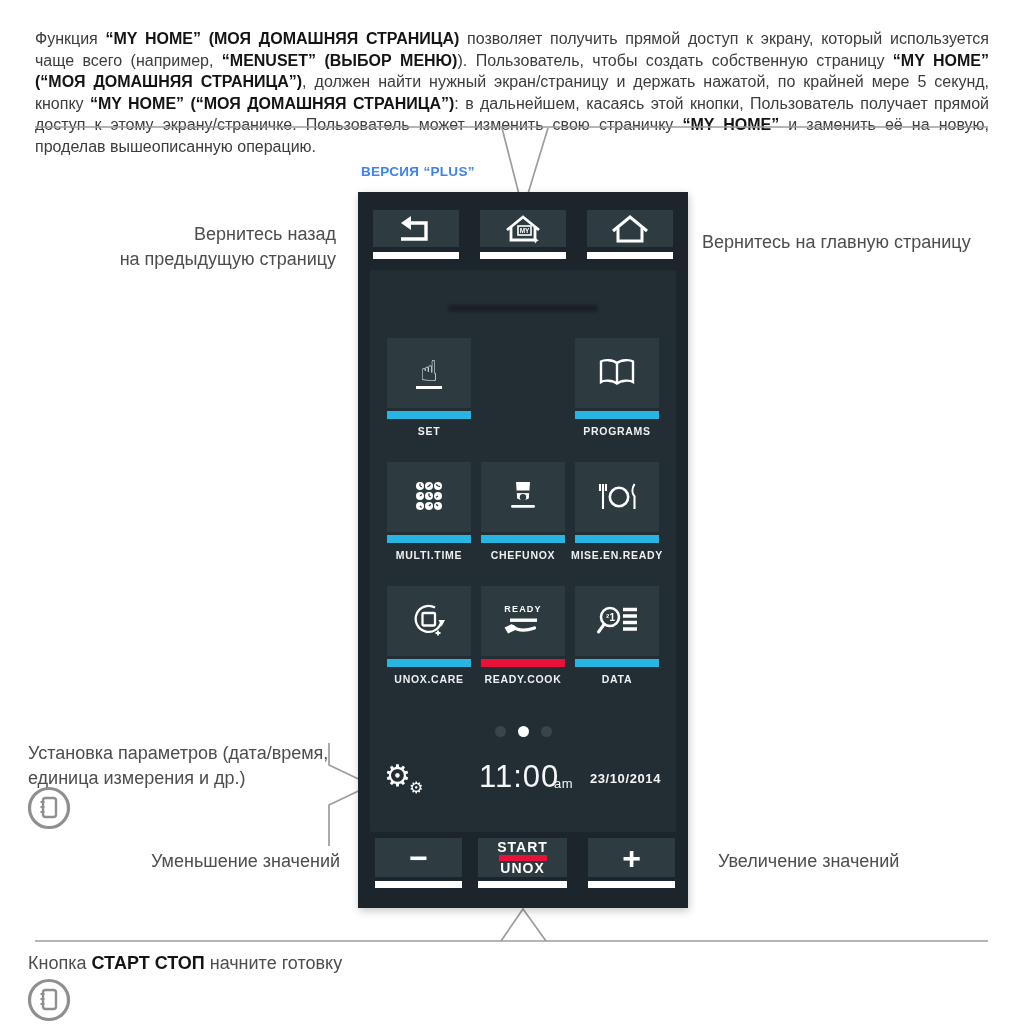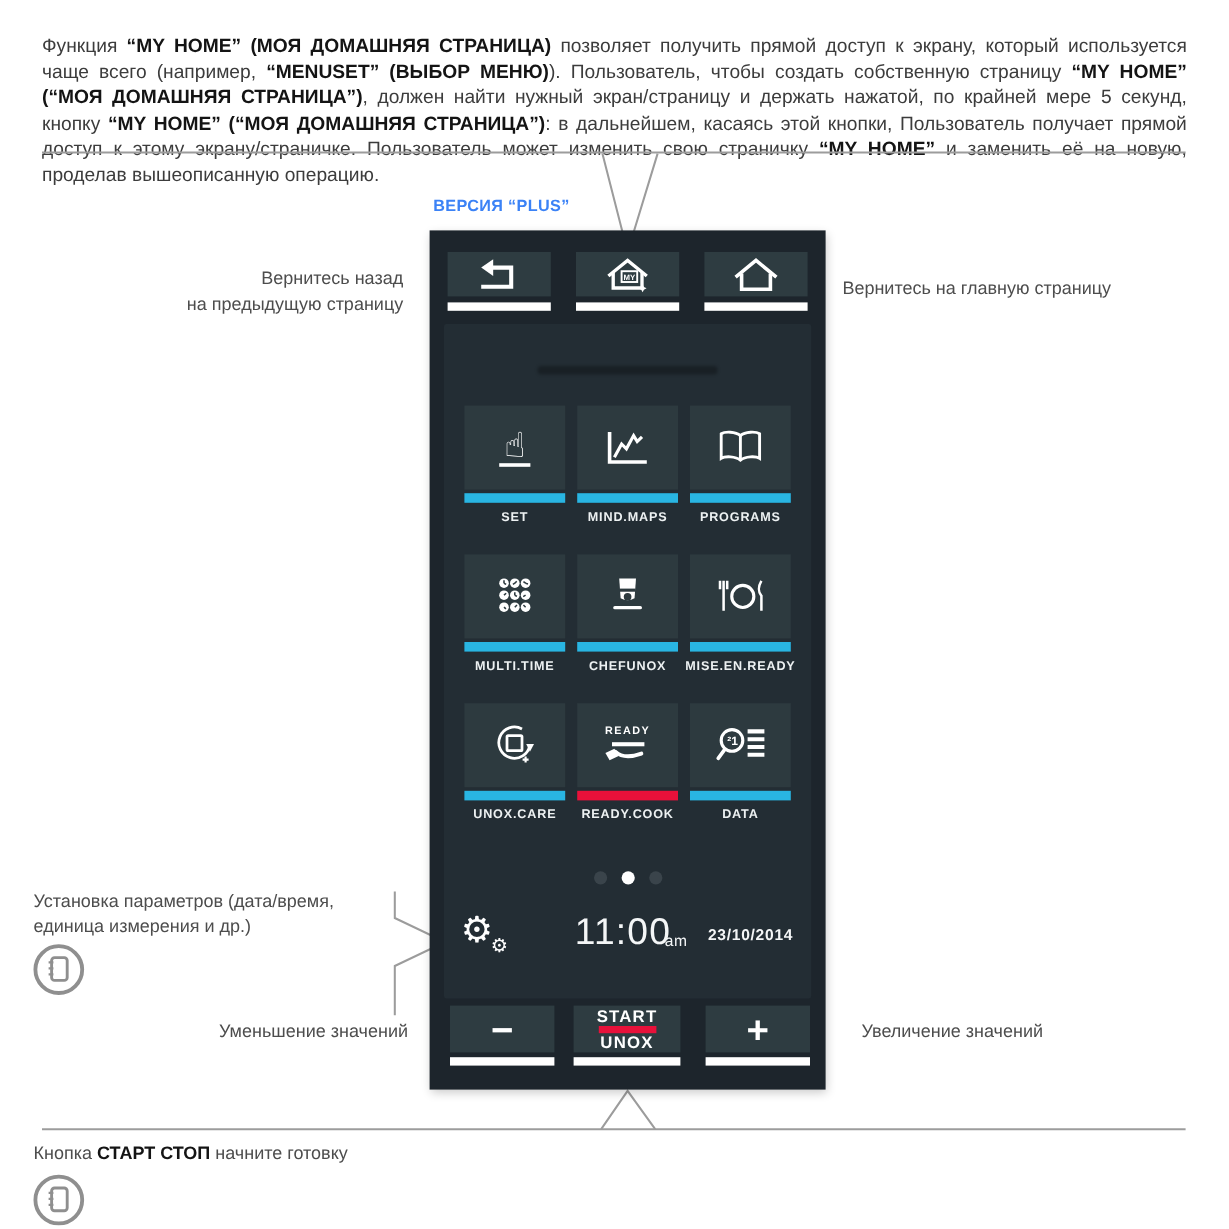--- a/index.html
+++ b/index.html
@@ -18,21 +18,21 @@
   .intro .b,.ann .b{font-weight:700;color:#141414}
 
   
   svg.callouts{position:absolute;left:0;top:0;pointer-events:none}
 
   
   .version{position:absolute;left:361px;top:164px;font-size:13.5px;font-weight:700;
            color:#3b82f6;letter-spacing:.3px}
 
   
-  .ann{position:absolute;font-size:15px;line-height:1.4;color:var(--ann-color)}
+  .ann{position:absolute;font-size:18px;line-height:1.4;color:var(--ann-color)}
   .ann-back{right:688px;top:222px;text-align:right}
   .ann-home{left:702px;top:230px}
   .ann-settings{left:28px;top:741px}
   .ann-decrease{right:684px;top:849px}
   .ann-increase{left:718px;top:849px}
   .ann-startstop{left:28px;top:951px}
   .manual-icon{position:absolute;left:26px}
   .manual-icon.m1{top:785px}
   .manual-icon.m2{top:977px}
 
@@ -152,28 +152,20 @@
   </div>
 
   <div class="inner"></div>
   <div class="faint-title"></div>
 
   <div class="tile c1 r1">
     <span class="hand-glyph">☝</span>
     <div class="hand-base"></div>
     <div class="tilebar"></div>
     <div class="tilelabel">SET</div>
-  </div>
-  <div class="tile c2 r1">
-    <svg width="48" height="36" viewBox="0 0 48 36">
-      <path class="wstroke" d="M9 5 V30 H40" stroke-width="3"></path>
-      <polyline class="wstroke" points="13,26 19,15 23,19 29,8 32,13 36,9" stroke-width="2.6"></polyline>
-    </svg>
-    <div class="tilebar"></div>
-    <div class="tilelabel">MIND.MAPS</div>
   </div>
   <div class="tile c3 r1">
     <svg width="48" height="36" viewBox="0 0 48 36">
       <path class="wstroke" d="M24 8 C20 4.5 11 4.5 8 6.5 V27 C11 25 20 25 24 28.5 C28 25 37 25 40 27 V6.5 C37 4.5 28 4.5 24 8 Z" stroke-width="2.4"></path>
       <path class="wstroke" d="M24 8 V28.5" stroke-width="2.4"></path>
     </svg>
     <div class="tilebar"></div>
     <div class="tilelabel">PROGRAMS</div>
   </div>
 

